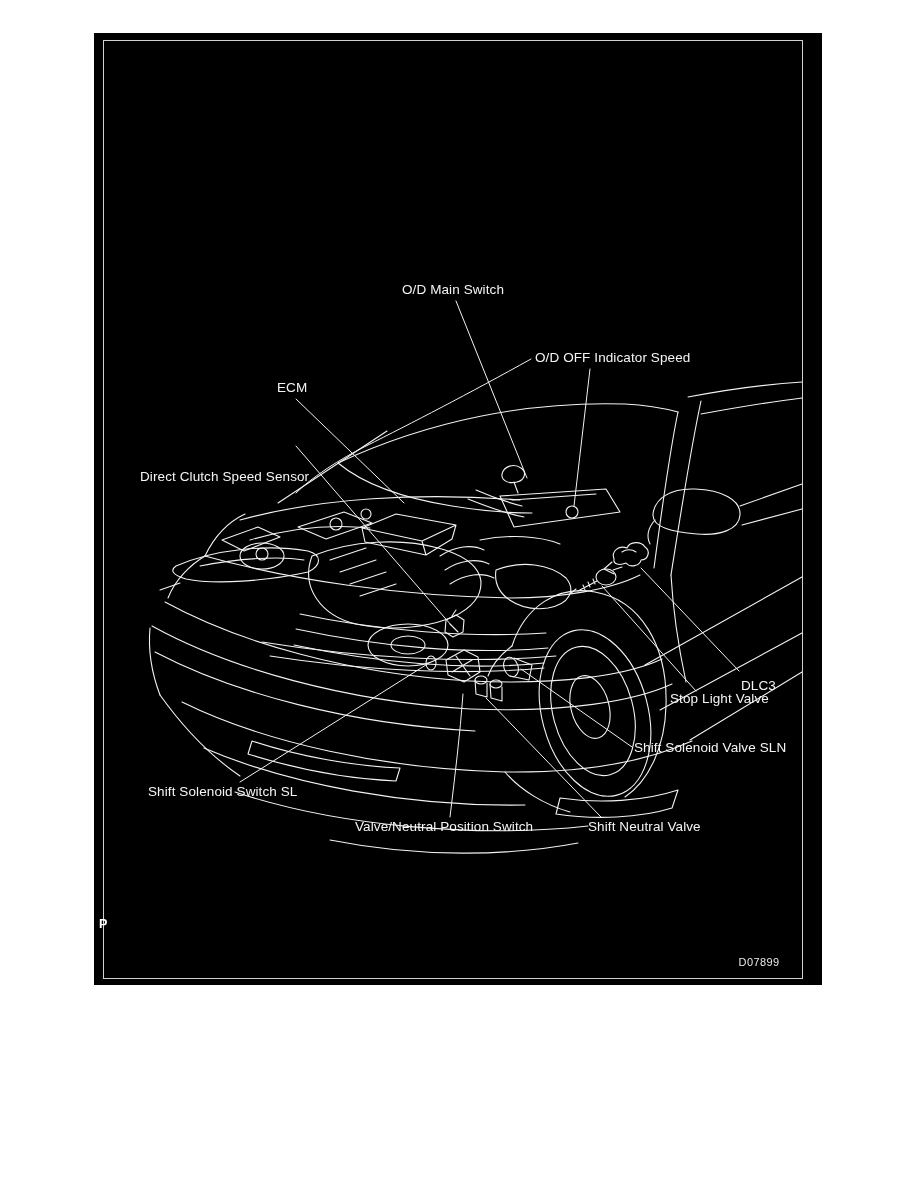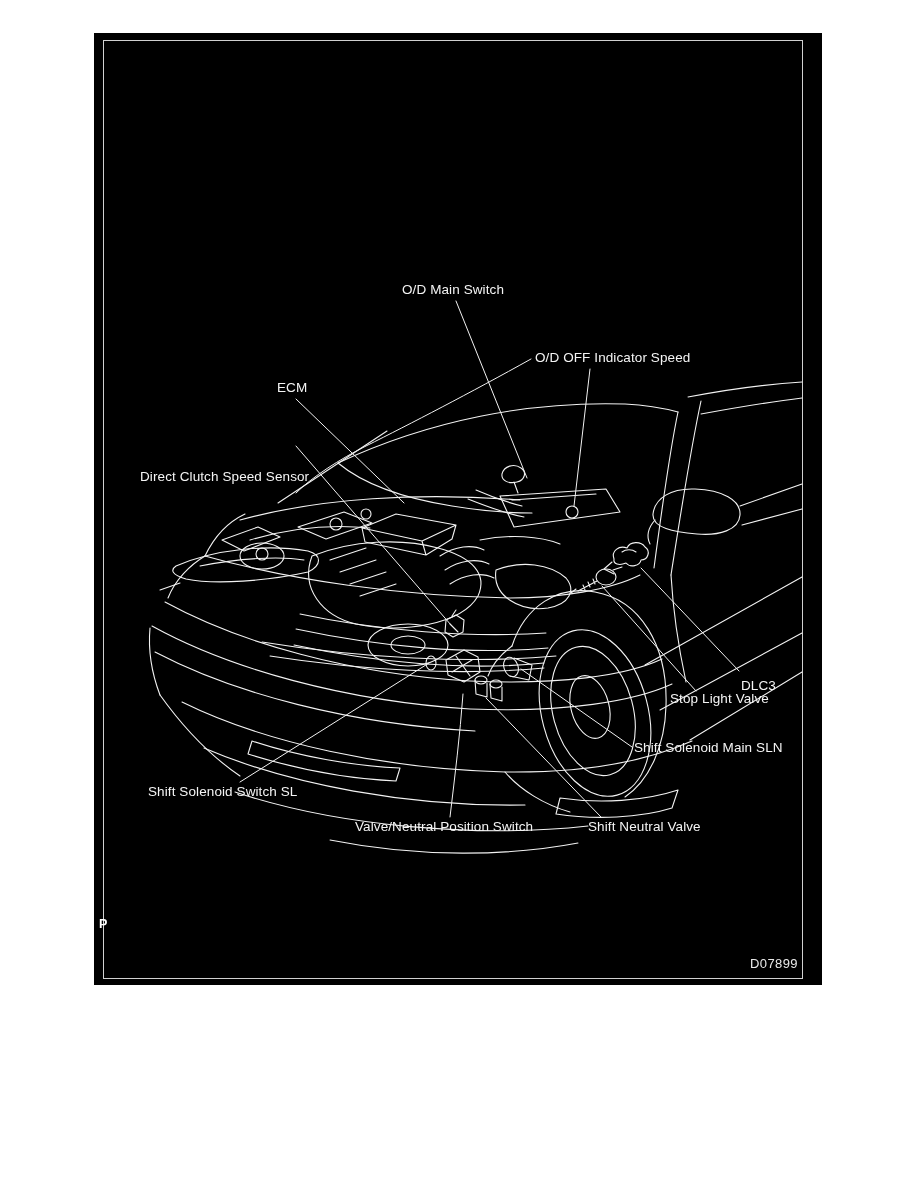--- a/index.html
+++ b/index.html
@@ -19,22 +19,22 @@
   svg.art{position:absolute;left:0;top:0;width:918px;height:1188px;}
   .lbl{
     position:absolute;color:#f4f4f4;font-size:13.5px;line-height:15px;
     white-space:nowrap;letter-spacing:.1px;
   }
   .pagemark{
     position:absolute;left:99px;top:917px;color:#fff;font-size:12.5px;
     font-weight:bold;
   }
   .figcode{
-    position:absolute;left:720px;top:956px;width:78px;text-align:right;
-    color:#e9e9e9;font-size:13px;letter-spacing:.4px;
+    position:absolute;left:720px;top:956px;width:78px;text-align:center;
+    color:#e9e9e9;font-size:11px;letter-spacing:.4px;
   }
 </style>
 </head>
 <body>
 
 <div class="plate"></div>
 
 <div class="frame"></div>
 
 <svg class="art" viewBox="0 0 918 1188" fill="none" stroke="#f2f2f2" stroke-width="1.1" stroke-linecap="round" stroke-linejoin="round">
@@ -155,19 +155,19 @@
     <path d="M739,671 L641,568"></path>
   </g>
 </svg>
 
 <div class="lbl" style="left:402px;top:282px;">O/D Main Switch</div>
 <div class="lbl" style="left:535px;top:350px;">O/D OFF Indicator Speed</div>
 <div class="lbl" style="left:277px;top:380px;">ECM</div>
 <div class="lbl" style="left:140px;top:430px;margin-top:39px;">Direct Clutch Speed Sensor</div>
 <div class="lbl" style="left:741px;top:678px;">DLC3</div>
 <div class="lbl" style="left:670px;top:691px;">Stop Light Valve</div>
-<div class="lbl" style="left:634px;top:740px;">Shift Solenoid Main SLN</div>
+<div class="lbl" style="left:634px;top:740px;">Shift Solenoid Valve SLN</div>
 <div class="lbl" style="left:148px;top:784px;">Shift Solenoid Switch SL</div>
 <div class="lbl" style="left:355px;top:819px;">Valve/Neutral Position Switch</div>
 <div class="lbl" style="left:588px;top:819px;">Shift Neutral Valve</div>
 
 <div class="pagemark">P</div>
 <div class="figcode">D07899</div>
 
 </body></html>

